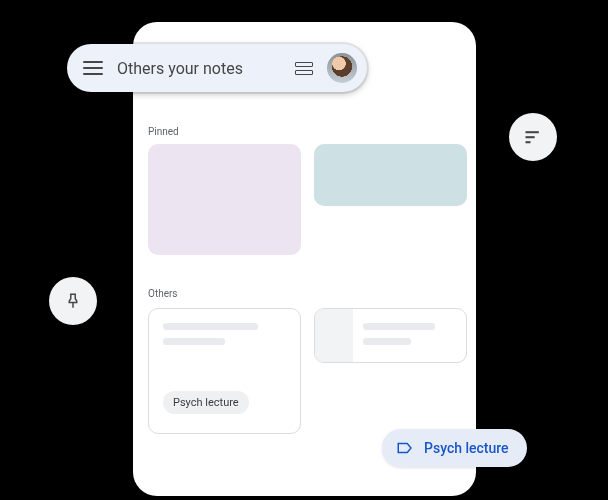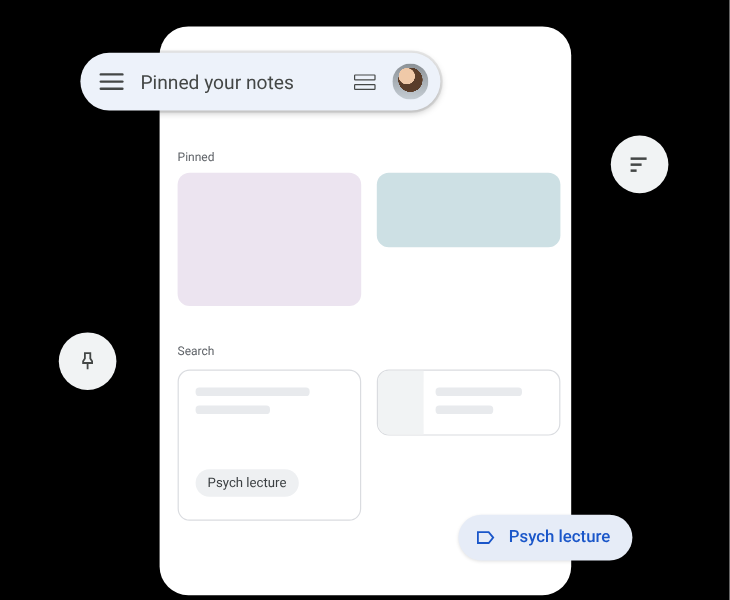--- a/index.html
+++ b/index.html
@@ -185,34 +185,34 @@
 <body>
 
 <div class="card"></div>
 
 <div class="search-bar">
   <div class="menu-icon">
     <span></span>
       <span></span>
       <span></span>
   </div>
-  <div class="search-placeholder">Pinned your notes</div>
+  <div class="search-placeholder">Others your notes</div>
   <div class="layout-icon">
     <span></span>
       <span></span>
   </div>
   <div class="avatar"></div>
 </div>
 
 <div class="section-label pinned-label">Pinned</div>
 
 <div class="note note-purple"></div>
 <div class="note note-blue"></div>
 
-<div class="section-label others-label">Search</div>
+<div class="section-label others-label">Others</div>
 
 <div class="note note-card note-card1">
   <div class="skeleton w1"></div>
   <div class="skeleton w2"></div>
   <div class="chip">Psych lecture</div>
 </div>
 
 <div class="note note-card note-card2">
   <div class="thumb"></div>
   <div class="lines">

